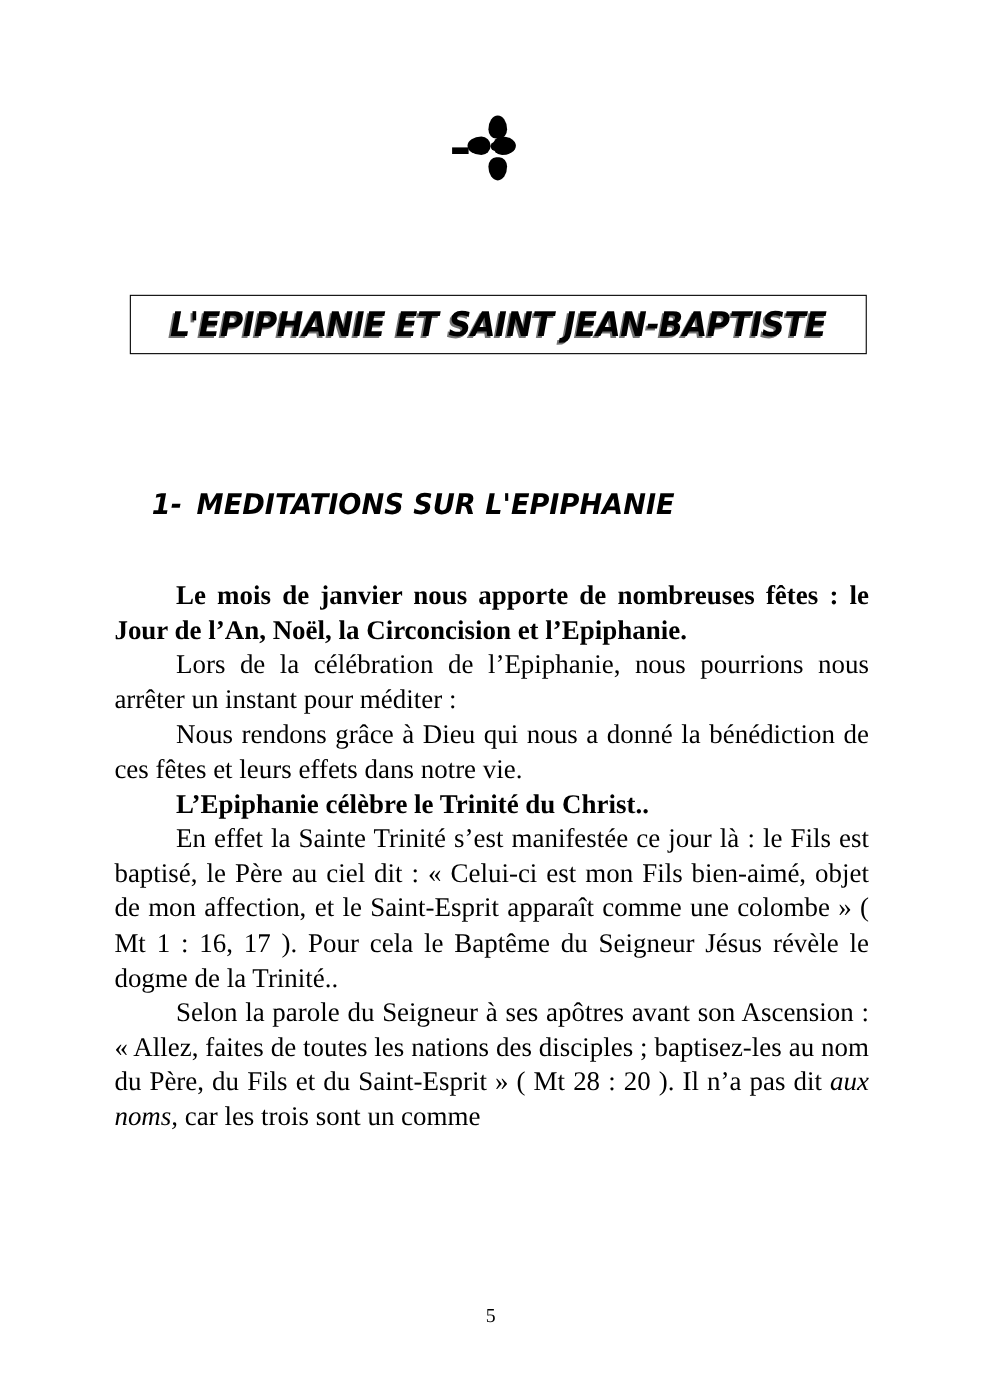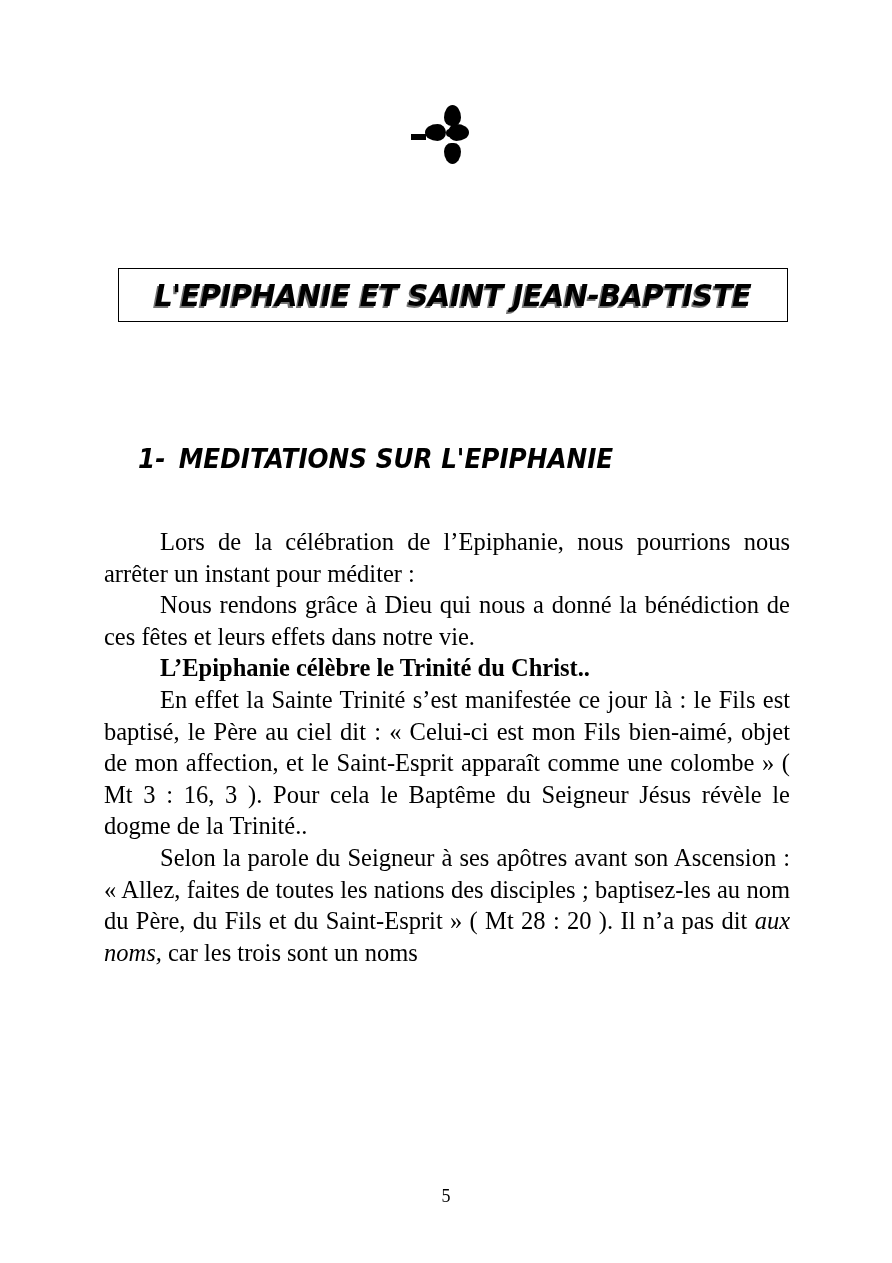--- a/index.html
+++ b/index.html
@@ -184,30 +184,31 @@
   <div class="title-box">
     <span class="title-text">L'EPIPHANIE ET SAINT JEAN-BAPTISTE</span>
   </div>
 
   <div class="section-heading">
     <span class="num">1-</span><span>MEDITATIONS SUR L'EPIPHANIE</span>
   </div>
 
   <div class="body-block">
 
+    <p class="bold just-all">Le mois de janvier nous apporte de nombreuses fêtes : le Jour de l’An, Noël, la Circoncision et l’Epiphanie.</p>
 
     <p class="just-all">Lors de la célébration de l’Epiphanie, nous pourrions nous arrêter un instant pour méditer :</p>
 
     <p class="just-all">Nous rendons grâce à Dieu qui nous a donné la bénédiction de ces fêtes et leurs effets dans notre vie.</p>
 
     <p class="bold just-all">L’Epiphanie célèbre le Trinité du Christ..</p>
 
 
-    <p class="just-all">En effet la Sainte Trinité s’est manifestée ce jour là : le Fils est baptisé, le Père au ciel dit : « Celui-ci est mon Fils bien-aimé, objet de mon affection, et le Saint-Esprit apparaît comme une colombe » ( Mt 3 : 16, 3 ). Pour cela le Baptême du Seigneur Jésus révèle le dogme de la Trinité..</p>
-
-
-    <p class="just-all"><span>Selon la parole du Seigneur à ses apôtres avant son Ascension : « Allez, faites de toutes les nations des disciples ; baptisez-les au nom du Père, du Fils et du Saint-Esprit » ( Mt 28 : 20 ). Il n’a pas dit </span><span class="ital">aux noms,</span><span> car les trois sont un noms</span></p>
+    <p class="just-all">En effet la Sainte Trinité s’est manifestée ce jour là : le Fils est baptisé, le Père au ciel dit : « Celui-ci est mon Fils bien-aimé, objet de mon affection, et le Saint-Esprit apparaît comme une colombe » ( Mt 1 : 16, 17 ). Pour cela le Baptême du Seigneur Jésus révèle le dogme de la Trinité..</p>
+
+
+    <p class="just-all"><span>Selon la parole du Seigneur à ses apôtres avant son Ascension : « Allez, faites de toutes les nations des disciples ; baptisez-les au nom du Père, du Fils et du Saint-Esprit » ( Mt 28 : 20 ). Il n’a pas dit </span><span class="ital">aux noms,</span><span> car les trois sont un comme</span></p>
 
   </div>
 
   <div class="page-number">5</div>
 
 </div>
 
 </body></html>

